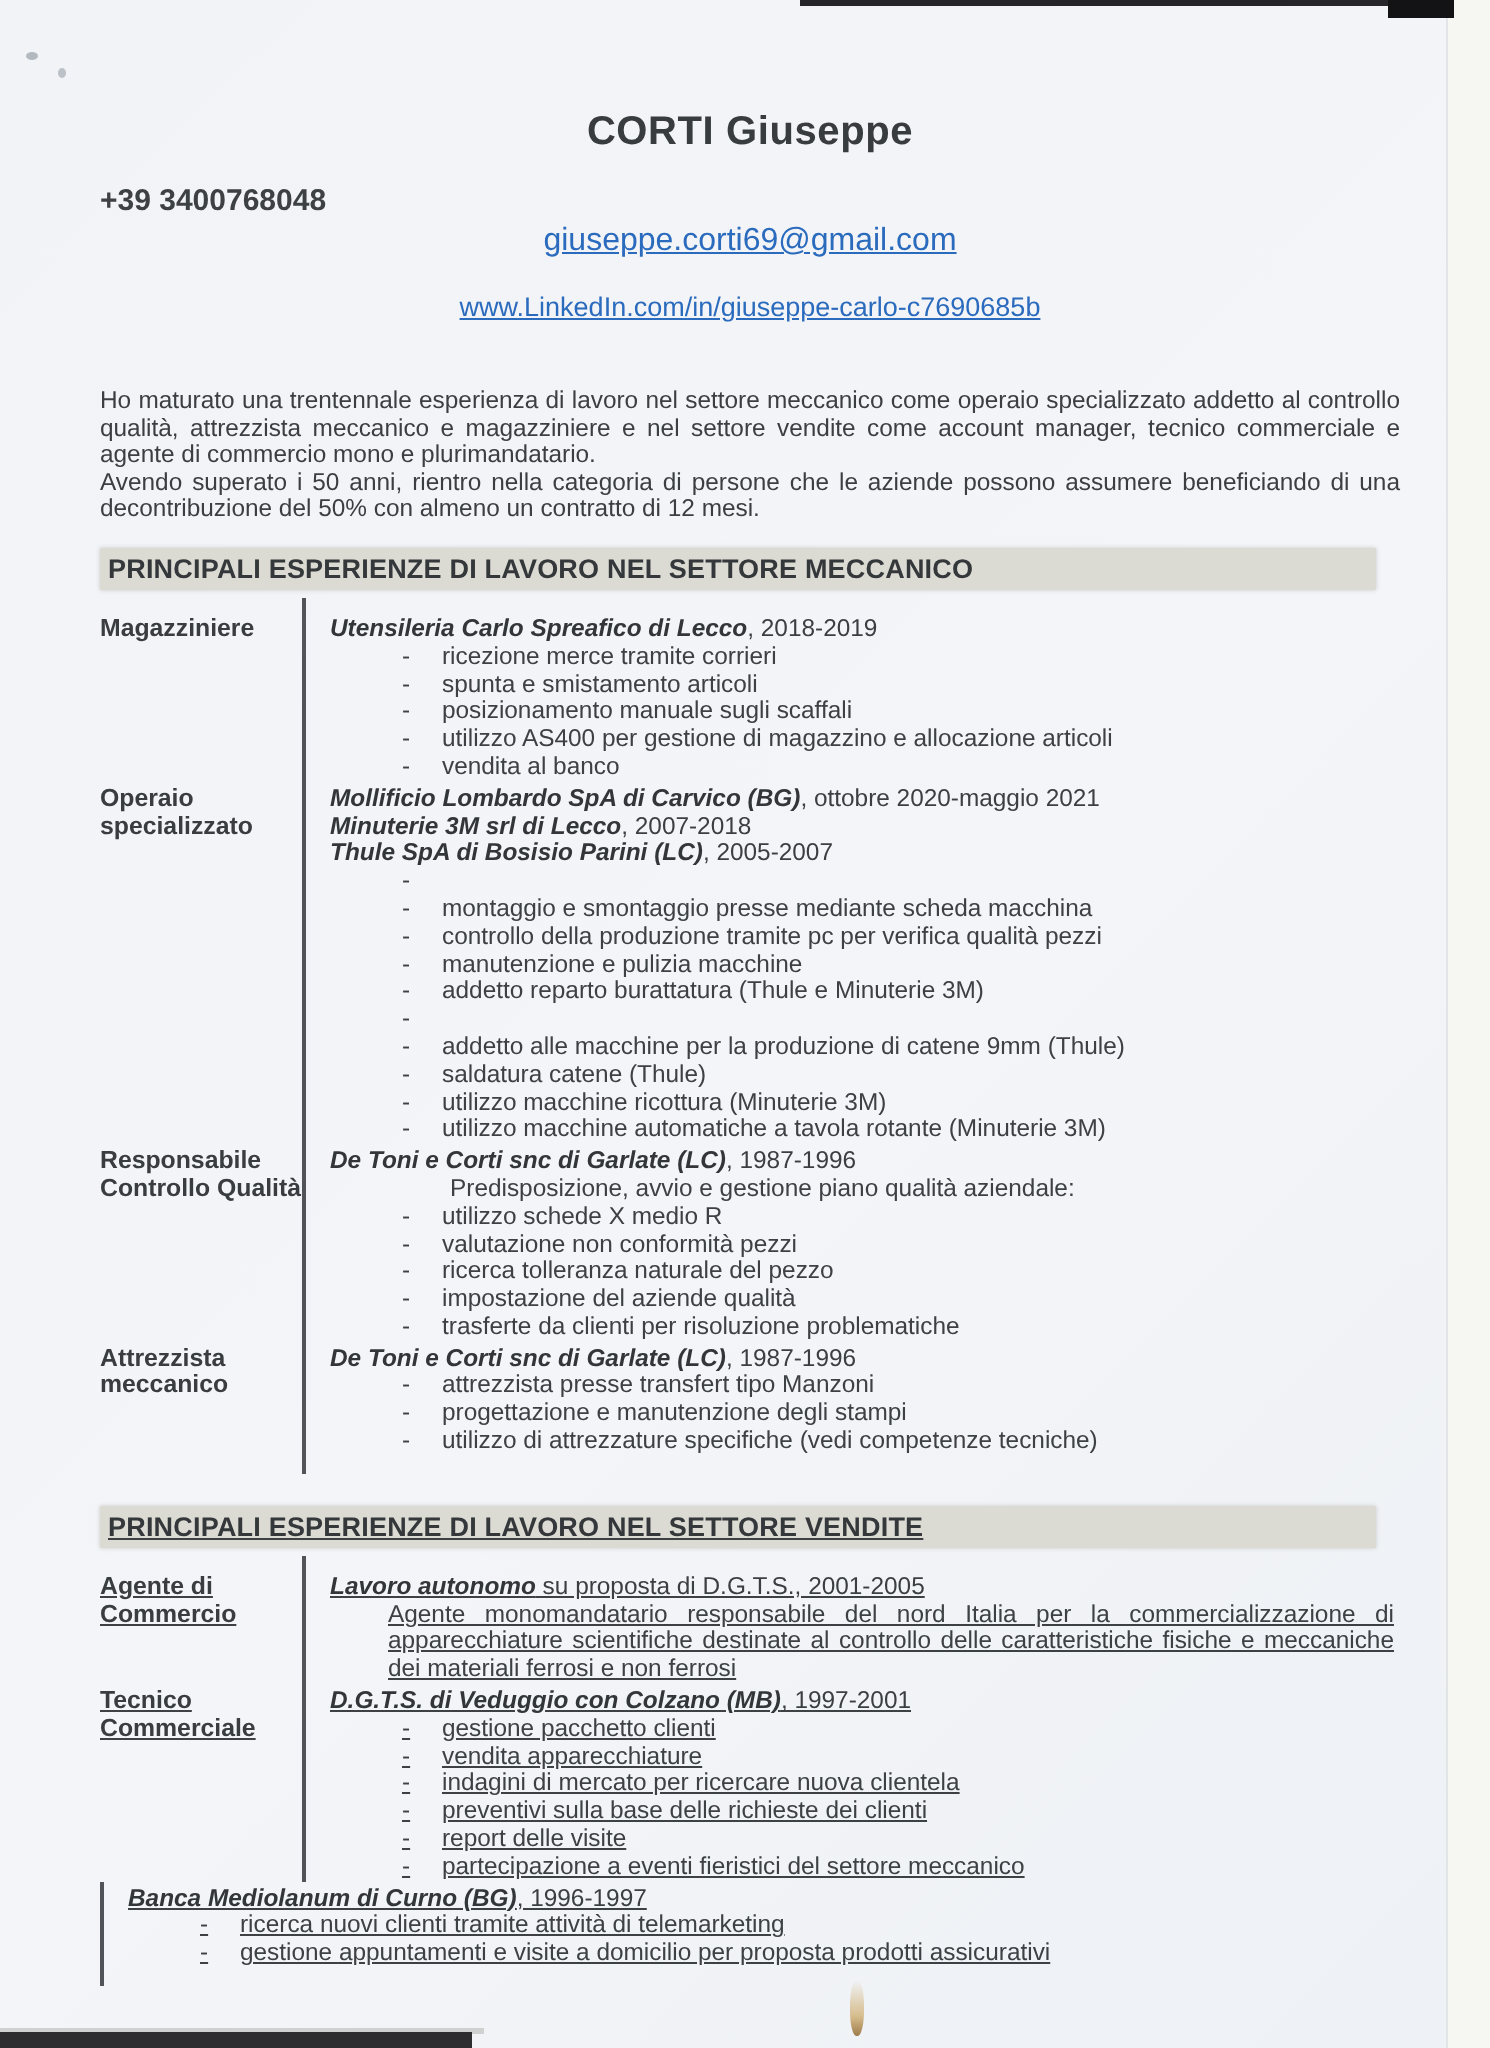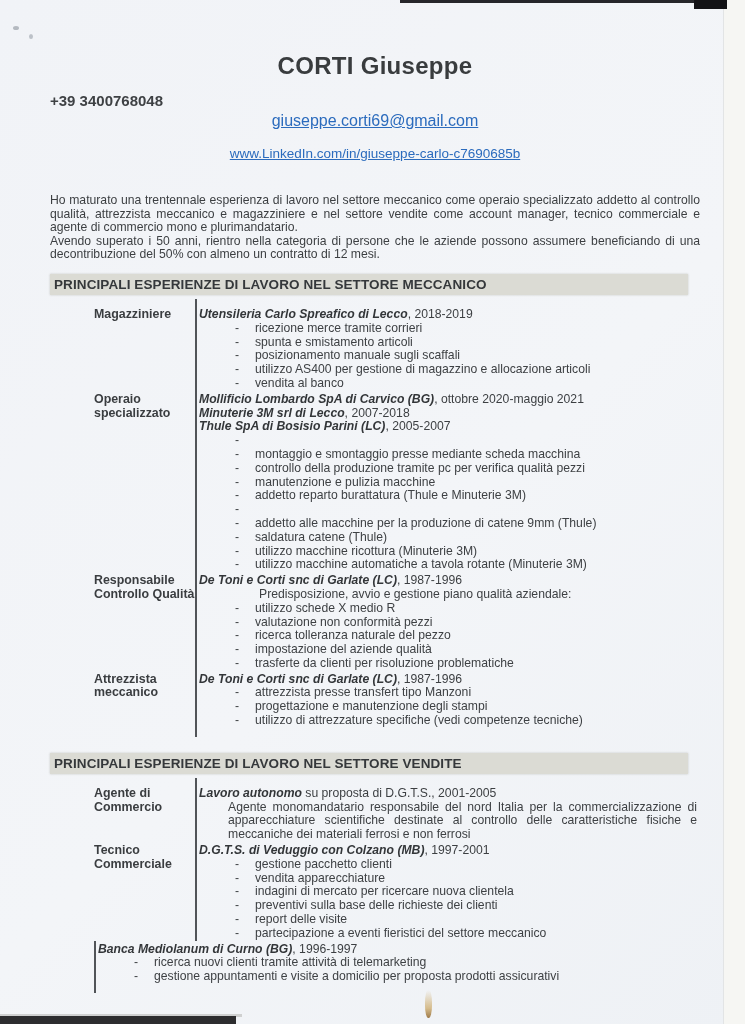--- a/index.html
+++ b/index.html
@@ -11,42 +11,42 @@
   }
   .page {
     position:relative; width:745px; height:1024px; margin:0 auto;
     background:linear-gradient(135deg,#f1f3f7 0%,#f3f5f8 55%,#eef1f5 100%);
     font-family:"Liberation Sans", sans-serif;
     color:var(--text);
     overflow:hidden;
   }
   .content { position:absolute; left:50px; top:0; width:650px; }
 
-  .name-title { margin-top:50px; text-align:center; font-size:24px; font-weight:bold;
+  .name-title { margin-top:50px; text-align:center; font-size:20px; font-weight:bold;
     color:#393c3e; letter-spacing:.3px; line-height:32px; }
   .phone { margin-top:10px; text-align:left; font-size:15px; font-weight:bold; line-height:17px; }
   .contact-link { color:var(--link); text-decoration:underline; font-weight:normal; cursor:pointer; }
   .email-line { margin-top:2px; text-align:center; font-size:16px; line-height:20px; }
   .linkedin-line { margin-top:15px; text-align:center; font-size:13.5px; line-height:16px; }
 
   .intro { margin-top:32px; font-size:12.2px; line-height:13.6px; text-align:justify; color:#3c3f42; }
   .intro p { margin:0; }
 
   .exp-section { margin:0; }
-  .exp-section + .exp-section { margin-top:16px; }
+  .exp-section + .exp-section { margin-top:16px;text-decoration:underline; }
   .section-bar { margin-top:12px; width:634px; height:21px; background:var(--bar-bg);
     padding-left:4px; display:flex; align-items:center;
     box-shadow:0 0 2px rgba(120,120,110,.35);text-align:right; }
   .section-title { font-size:13.5px; font-weight:bold; color:#35383b; letter-spacing:.1px; }
 
   .exp-table { margin-top:4px; }
-  .exp-row { display:flex;margin-left:44px; }
+  .exp-row { display:flex; }
   .exp-label { flex:0 0 101px; width:101px; font-weight:bold; font-size:12.4px;
     line-height:13.8px; padding-top:2px; color:#3a3d40; }
-  .exp-content { flex:1; border-left:2px solid var(--divider); padding:2px 0 0 2px;
+  .exp-content { flex:1; border-left:2px solid var(--divider); padding:2px 0 0 12px;
     font-size:12.2px; line-height:13.8px; }
   .exp-row:first-child .exp-label, .exp-row:first-child .exp-content { padding-top:9px; }
   .exp-row:last-child .exp-content { padding-bottom:9px; }
 
   .company { font-weight:bold; font-style:italic; color:#333639; }
   .period { color:#3c3f42; }
   .bullet { display:flex; }
   .bullet .dash { flex:0 0 20px; margin-left:36px; }
   .bullet .btext { flex:1; padding-right:6px; }
   .note { margin-left:60px; }

